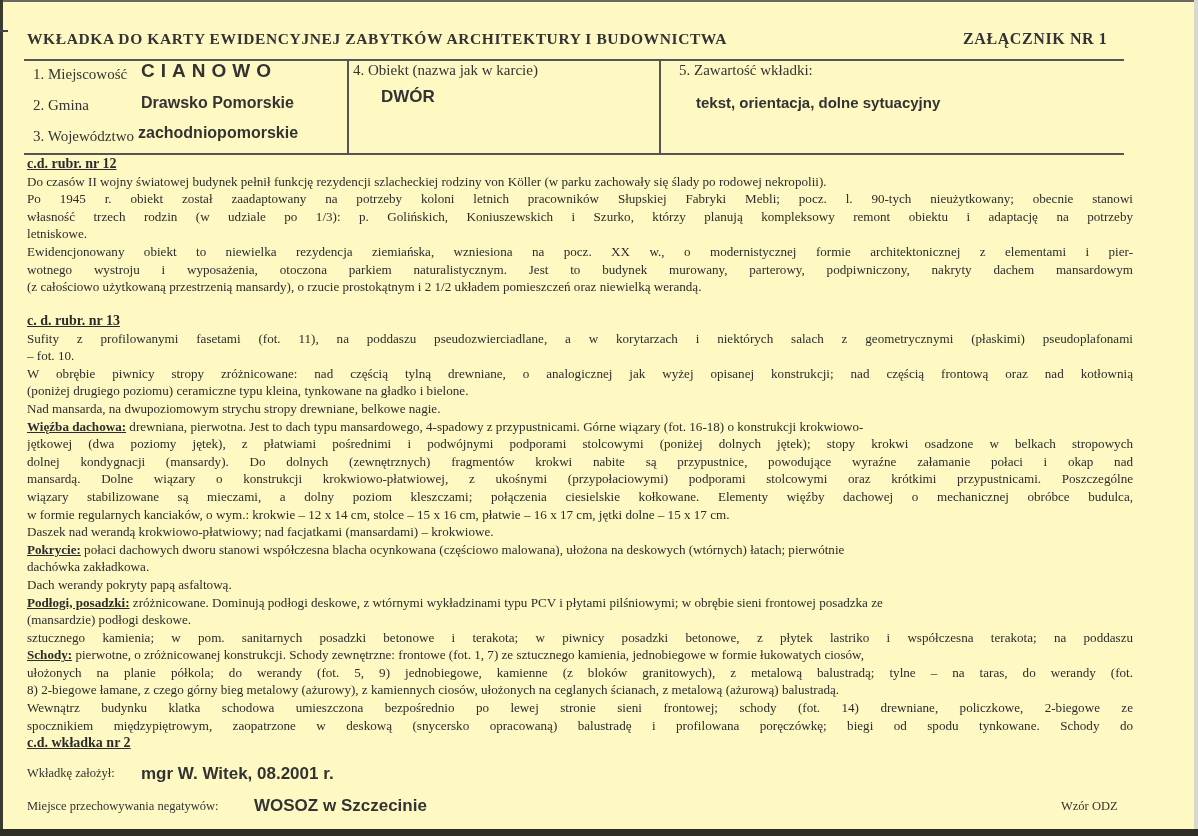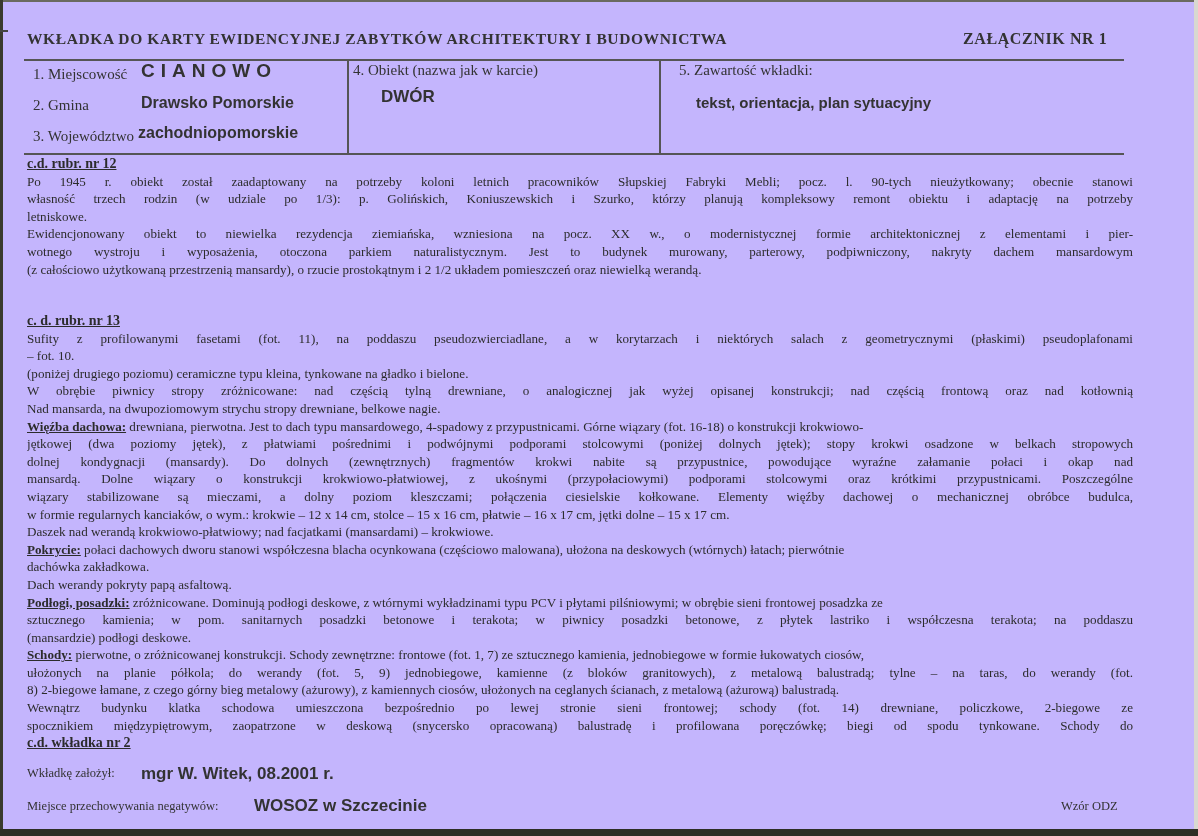--- a/index.html
+++ b/index.html
@@ -5,21 +5,21 @@
   html, body { margin: 0; padding: 0; }
   body {
     width: 1198px; height: 836px; overflow: hidden;
     background: #f7f7f5;
     position: relative;
     font-family: "Liberation Sans", sans-serif;
     color: #2a2a2a;
   }
   .page {
     position: absolute; left: 0; top: 0; width: 1198px; height: 836px;
-    background: #c4b5fd;
+    background: #fef9c3;
   }
   .left-edge {
     position: absolute; left: 0; top: 0; width: 3px; height: 836px; background: #3a3a2e;
   }
   .top-edge { position: absolute; left: 0; top: 0; width: 1198px; height: 2px; background: #6a6a60; }
   .bottom-edge { position: absolute; left: 0; top: 829px; width: 1198px; height: 7px; background: #2e2e26; }
   .right-edge { position: absolute; left: 1194px; top: 0; width: 4px; height: 836px; background: #d8d8d0; }
   .tick { position: absolute; left: 0; top: 30px; width: 8px; height: 2px; background: #444; }
 
   .header-title {
@@ -82,55 +82,56 @@
   <div class="serif-label" style="left:33px; top:97px;">2. Gmina</div>
   <div class="bold-val" style="left:141px; top:94px;">Drawsko Pomorskie</div>
 
   <div class="serif-label" style="left:33px; top:128px;">3. Województwo</div>
   <div class="bold-val" style="left:138px; top:124px;">zachodniopomorskie</div>
 
   <div class="serif-label" style="left:353px; top:62px;">4. Obiekt (nazwa jak w karcie)</div>
   <div class="bold-val" style="left:381px; top:87px; font-size:17px;">DWÓR</div>
 
   <div class="serif-label" style="left:679px; top:62px;">5. Zawartość wkładki:</div>
-  <div class="bold-val" style="left:696px; top:94px; font-size:15px;">tekst, orientacja, plan sytuacyjny</div>
+  <div class="bold-val" style="left:696px; top:94px; font-size:15px;">tekst, orientacja, dolne sytuacyjny</div>
 
   <div class="body-text" style="top:155px;">
     <span class="line heading">c.d. rubr. nr 12</span>
+    <span class="line">Do czasów II wojny światowej budynek pełnił funkcję rezydencji szlacheckiej rodziny von Köller (w parku zachowały się ślady po rodowej nekropolii).</span>
     <span class="line justify">Po 1945 r. obiekt został zaadaptowany na potrzeby koloni letnich pracowników Słupskiej Fabryki Mebli; pocz. l. 90-tych nieużytkowany; obecnie stanowi</span>
     <span class="line justify">własność trzech rodzin (w udziale po 1/3): p. Golińskich, Koniuszewskich i Szurko, którzy planują kompleksowy remont obiektu i adaptację na potrzeby</span>
     <span class="line">letniskowe.</span>
     <span class="line justify">Ewidencjonowany obiekt to niewielka rezydencja ziemiańska, wzniesiona na pocz. XX w., o modernistycznej formie architektonicznej z elementami i pier-</span>
     <span class="line justify">wotnego wystroju i wyposażenia, otoczona parkiem naturalistycznym. Jest to budynek murowany, parterowy, podpiwniczony, nakryty dachem mansardowym</span>
     <span class="line">(z całościowo użytkowaną przestrzenią mansardy), o rzucie prostokątnym i 2 1/2 układem pomieszczeń oraz niewielką werandą.</span>
   </div>
 
   <div class="body-text" style="top:312px;">
     <span class="line heading">c. d. rubr. nr 13</span>
     <span class="line justify">Sufity z profilowanymi fasetami (fot. 11), na poddaszu pseudozwierciadlane, a w korytarzach i niektórych salach z geometrycznymi (płaskimi) pseudoplafonami</span>
     <span class="line">– fot. 10.</span>
+    <span class="line justify">W obrębie piwnicy stropy zróżnicowane: nad częścią tylną drewniane, o analogicznej jak wyżej opisanej konstrukcji; nad częścią frontową oraz nad kotłownią</span>
     <span class="line">(poniżej drugiego poziomu) ceramiczne typu kleina, tynkowane na gładko i bielone.</span>
-    <span class="line justify">W obrębie piwnicy stropy zróżnicowane: nad częścią tylną drewniane, o analogicznej jak wyżej opisanej konstrukcji; nad częścią frontową oraz nad kotłownią</span>
     <span class="line">Nad mansarda, na dwupoziomowym strychu stropy drewniane, belkowe nagie.</span>
 
     <span class="line"><span class="inline-head">Więźba dachowa:</span><span> drewniana, pierwotna. Jest to dach typu mansardowego, 4-spadowy z przypustnicami. Górne wiązary (fot. 16-18) o konstrukcji krokwiowo-</span></span>
     <span class="line justify">jętkowej (dwa poziomy jętek), z płatwiami pośrednimi i podwójnymi podporami stolcowymi (poniżej dolnych jętek); stopy krokwi osadzone w belkach stropowych</span>
     <span class="line justify">dolnej kondygnacji (mansardy). Do dolnych (zewnętrznych) fragmentów krokwi nabite są przypustnice, powodujące wyraźne załamanie połaci i okap nad</span>
     <span class="line justify">mansardą. Dolne wiązary o konstrukcji krokwiowo-płatwiowej, z ukośnymi (przypołaciowymi) podporami stolcowymi oraz krótkimi przypustnicami. Poszczególne</span>
     <span class="line justify">wiązary stabilizowane są mieczami, a dolny poziom kleszczami; połączenia ciesielskie kołkowane. Elementy więźby dachowej o mechanicznej obróbce budulca,</span>
     <span class="line">w formie regularnych kanciaków, o wym.: krokwie – 12 x 14 cm, stolce – 15 x 16 cm, płatwie – 16 x 17 cm, jętki dolne – 15 x 17 cm.</span>
     <span class="line">Daszek nad werandą krokwiowo-płatwiowy; nad facjatkami (mansardami) – krokwiowe.</span>
 
     <span class="line"><span class="inline-head">Pokrycie:</span><span> połaci dachowych dworu stanowi współczesna blacha ocynkowana (częściowo malowana), ułożona na deskowych (wtórnych) łatach; pierwótnie</span></span>
     <span class="line">dachówka zakładkowa.</span>
     <span class="line">Dach werandy pokryty papą asfaltową.</span>
 
     <span class="line"><span class="inline-head">Podłogi, posadzki:</span><span> zróżnicowane. Dominują podłogi deskowe, z wtórnymi wykładzinami typu PCV i płytami pilśniowymi; w obrębie sieni frontowej posadzka ze</span></span>
+    <span class="line">(mansardzie) podłogi deskowe.</span>
     <span class="line justify">sztucznego kamienia; w pom. sanitarnych posadzki betonowe i terakota; w piwnicy posadzki betonowe, z płytek lastriko i współczesna terakota; na poddaszu</span>
-    <span class="line">(mansardzie) podłogi deskowe.</span>
 
     <span class="line"><span class="inline-head">Schody:</span><span> pierwotne, o zróżnicowanej konstrukcji. Schody zewnętrzne: frontowe (fot. 1, 7) ze sztucznego kamienia, jednobiegowe w formie łukowatych ciosów,</span></span>
     <span class="line justify">ułożonych na planie półkola; do werandy (fot. 5, 9) jednobiegowe, kamienne (z bloków granitowych), z metalową balustradą; tylne – na taras, do werandy (fot.</span>
     <span class="line">8) 2-biegowe łamane, z czego górny bieg metalowy (ażurowy), z kamiennych ciosów, ułożonych na ceglanych ścianach, z metalową (ażurową) balustradą.</span>
     <span class="line justify">Wewnątrz budynku klatka schodowa umieszczona bezpośrednio po lewej stronie sieni frontowej; schody (fot. 14) drewniane, policzkowe, 2-biegowe ze</span>
     <span class="line justify">spocznikiem międzypiętrowym, zaopatrzone w deskową (snycersko opracowaną) balustradę i profilowana poręczówkę; biegi od spodu tynkowane. Schody do</span>
     <span class="line heading">c.d. wkładka nr 2</span>
   </div>
 
   <div class="footer-label" style="left:27px; top:766px;">Wkładkę założył:</div>

